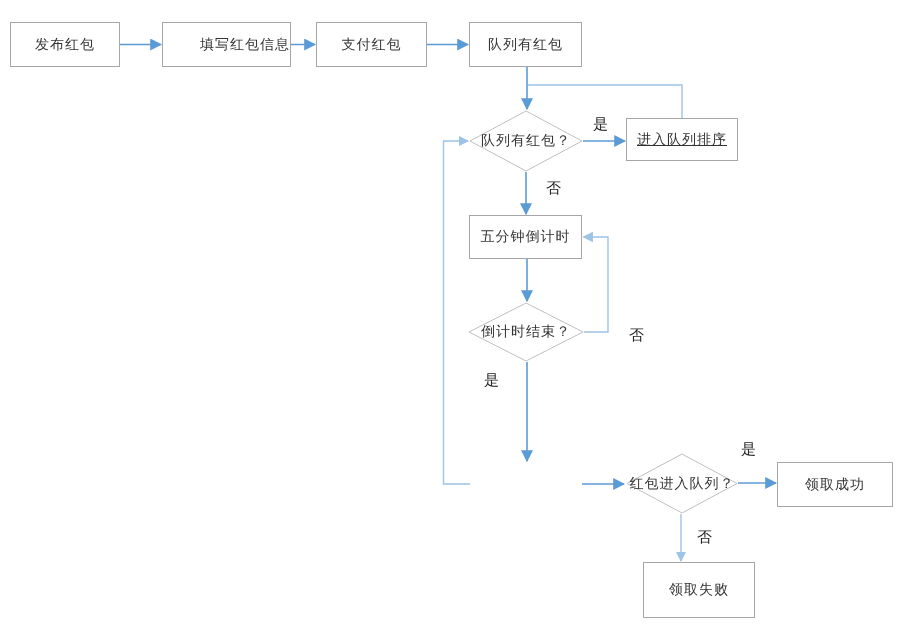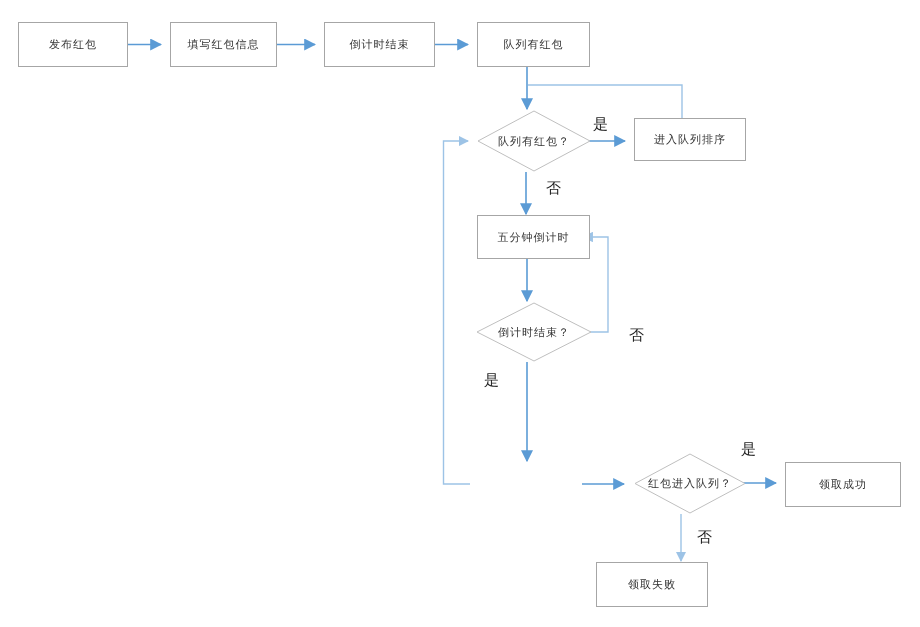--- a/index.html
+++ b/index.html
@@ -20,24 +20,23 @@
   }
   .edges{position:absolute;left:0;top:0;}
   .edge{fill:none;stroke:var(--edge);stroke-width:1.6;}
   .edge.light{stroke:var(--edge-light);stroke-width:1.4;}
   .arrow-m{fill:var(--edge);}
   .arrow-l{fill:var(--edge-light);}
   .node{
     position:absolute;
     display:flex;align-items:center;justify-content:center;
     color:var(--node-text);
-    font-size:11px;
+    font-size:14px;
     letter-spacing:1px;
     text-align:center;
-    margin-left:8px;
   }
   .node.box{
     background:#fff;
     border:1px solid var(--box-border);
     box-sizing:border-box;
   }
   .node.diamond{background:transparent;}
   .diamond-svg{
     position:absolute;left:0;top:0;width:100%;height:100%;
   }
@@ -91,39 +90,39 @@
     <path class="edge light" d="M470 484 L443.5 484 L443.5 141 L468 141" marker-end="url(#arrL)"></path>
 
     <path class="edge" d="M738 483 L776 483" marker-end="url(#arrM)"></path>
 
     <path class="edge light" d="M681 514 L681 561" marker-end="url(#arrL)"></path>
   </svg>
 
   <div class="node box" style="left:10px;top:22px;width:110px;height:45px;">
     <span class="node-label">发布红包</span>
   </div>
-  <div class="node box" style="left:162px;top:22px;width:107px;height:45px;">
+  <div class="node box" style="left:162px;top:22px;width:129px;height:45px;justify-content:flex-end;">
     <span class="node-label">填写红包信息</span>
   </div>
   <div class="node box" style="left:316px;top:22px;width:111px;height:45px;">
-    <span class="node-label">倒计时结束</span>
+    <span class="node-label">支付红包</span>
   </div>
   <div class="node box" style="left:469px;top:22px;width:113px;height:45px;">
     <span class="node-label">队列有红包</span>
   </div>
-  <div class="node box" style="left:626px;top:118px;width:112px;height:43px;">
+  <div class="node box" style="left:626px;top:118px;width:112px;height:43px;text-decoration:underline;">
     <span class="node-label">进入队列排序</span>
   </div>
   <div class="node box" style="left:469px;top:215px;width:113px;height:44px;font-family:Liberation Serif, serif;">
     <span class="node-label">五分钟倒计时</span>
   </div>
   <div class="node box" style="left:777px;top:462px;width:116px;height:45px;">
     <span class="node-label">领取成功</span>
   </div>
-  <div class="node box" style="left:588px;top:562px;width:112px;height:45px;">
+  <div class="node box" style="left:643px;top:562px;width:112px;height:56px;">
     <span class="node-label">领取失败</span>
   </div>
 
   <div class="node diamond" style="left:469px;top:110px;width:114px;height:62px;">
     <svg class="diamond-svg" viewBox="0 0 114 62" preserveAspectRatio="none">
       <polygon class="diamond-poly" points="57,1 113,31 57,61 1,31"></polygon>
     </svg>
     <span class="node-label">队列有红包？</span>
   </div>
   <div class="node diamond" style="left:468px;top:302px;width:116px;height:60px;justify-content:center;">

